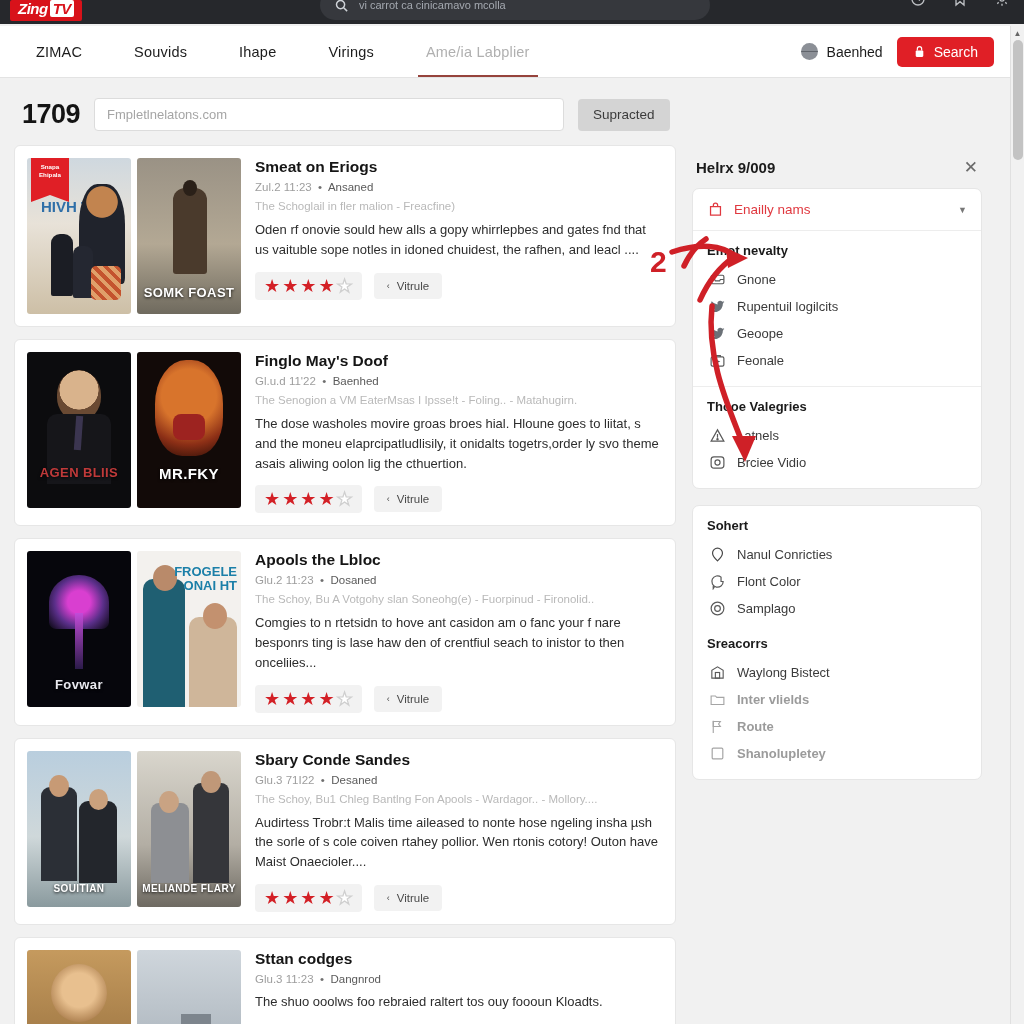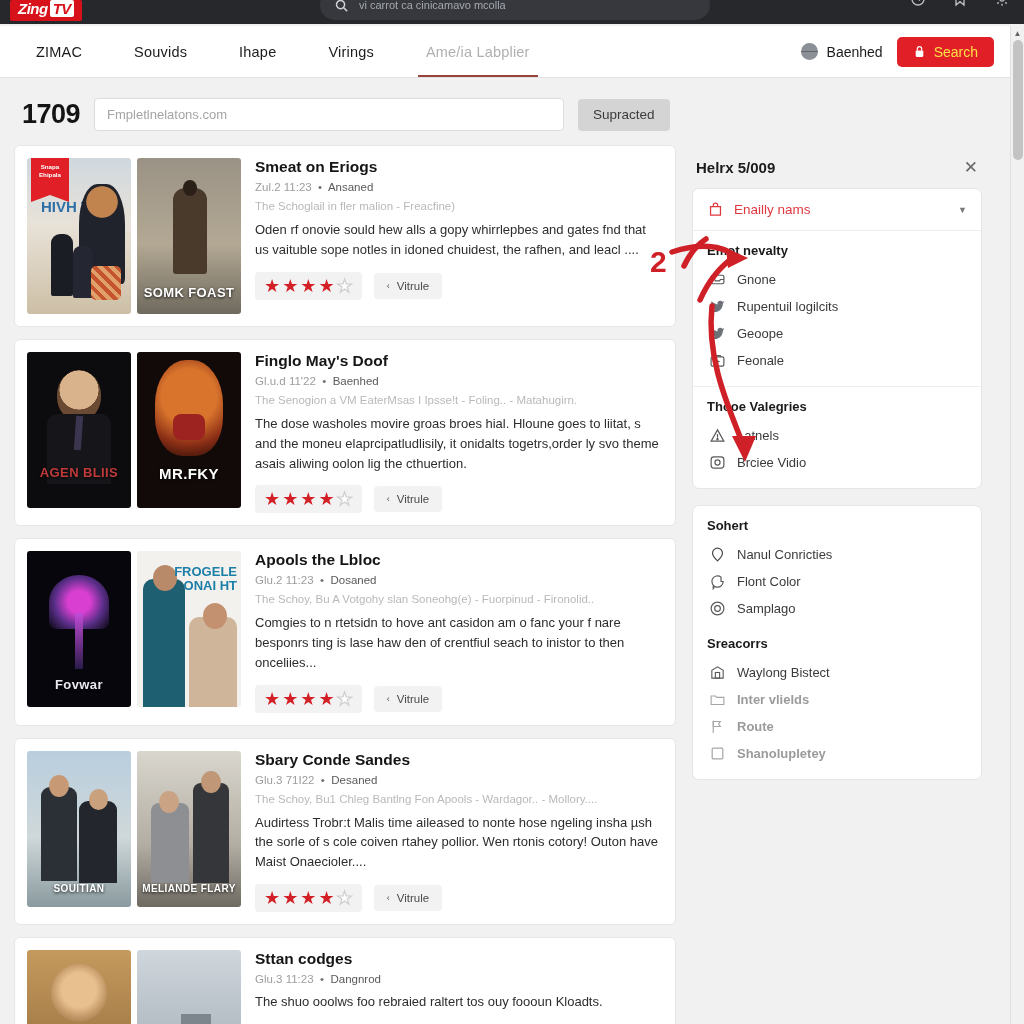--- a/index.html
+++ b/index.html
@@ -50,21 +50,21 @@
     content: ""; position: absolute; left: 10px; right: 10px; bottom: 0;
     height: 2.5px; background: #96433c;
   }
   .header-right { margin-left: auto; display: flex; align-items: center; gap: 14px; padding-right: 16px; }
   .acct { display: flex; align-items: center; gap: 9px; font-size: 14px; color: #1c1c1c; cursor:pointer;}
   .acct-dot {
     width: 17px; height: 17px; border-radius: 50%;
     background: linear-gradient(#8b8f96 0 48%, #60646b 48% 52%, #8b8f96 52% 100%);
   }
   .search-btn {
-    background: #e01f26; color: #fde047; border: none; border-radius: 5px;
+    background: #e01f26; color: #ffffff; border: none; border-radius: 5px;
     height: 30px; padding: 0 16px; font-size: 14px; display: flex;
     align-items: center; gap: 8px; cursor: pointer; font-family: inherit;
   }
 
   
   .content { position: absolute; top: 78px; left: 0; width: 1010px; bottom: 0; }
 
   .searchrow {
     display: flex; align-items: center; gap: 14px;
     padding: 20px 0 14px 22px;
@@ -418,21 +418,21 @@
             <span>Dangnrod</span>
           </div>
           <div class="cdesc">The shuo ooolws foo rebraied raltert tos ouy foooun Kloadts.</div>
         </div>
       </div>
 
     </div>
 
     <div class="side">
       <div class="side-head">
-        <div class="side-title">Helrx 5/009</div>
+        <div class="side-title">Helrx 9/009</div>
         <div class="side-x">✕</div>
       </div>
 
       <div class="panel">
         <div class="panel-top">
           <svg class="sicon" viewBox="0 0 24 24" fill="none" stroke="#e0383f" stroke-width="1.8">
               <path d="M5 8h14v12H5z"></path>
               <path d="M9 8V6a3 3 0 0 1 6 0v2"></path>
             </svg>
           <span>Enailly nams</span>

